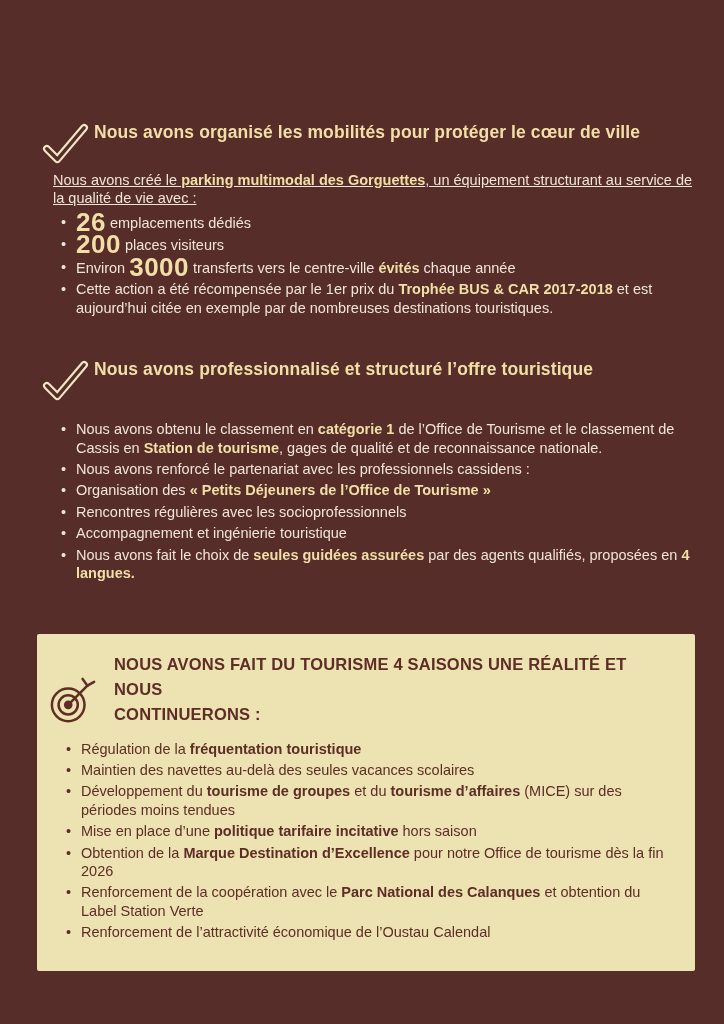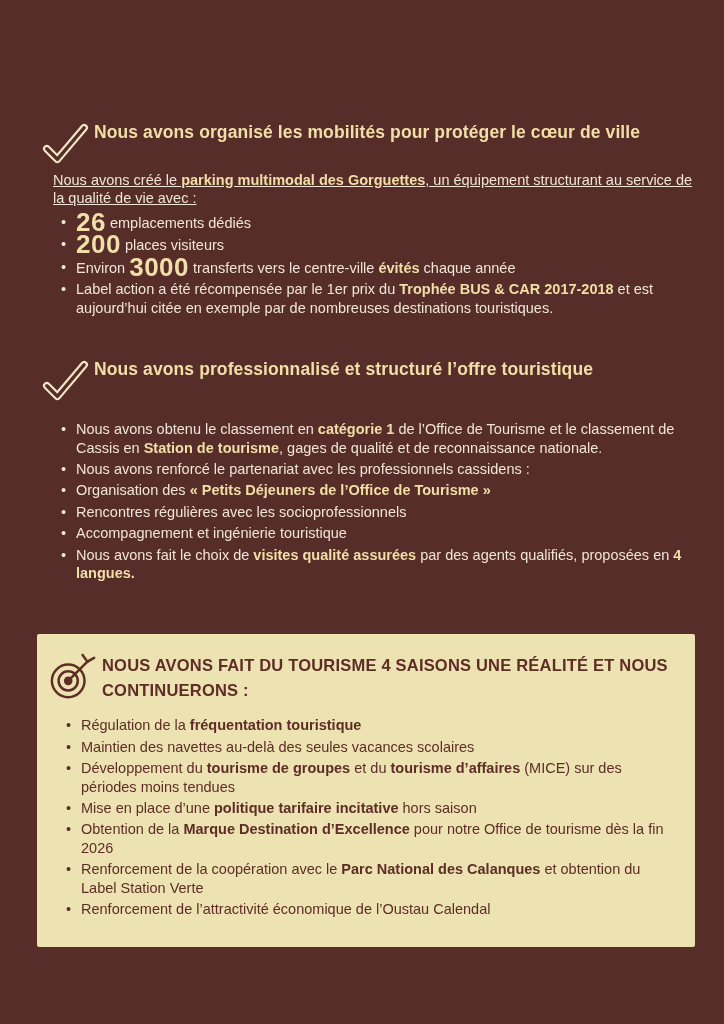--- a/index.html
+++ b/index.html
@@ -50,21 +50,21 @@
     color: var(--cream-text); font-size: 14.5px; line-height: 1.27;
   }
   ul.bullets li::before { content: "\2022"; position: absolute; left: 1px; top: 0; }
   .sec2 { margin-top: 42px; }
   .sec2 ul.bullets { margin-top: 17px; }
   .box {
     margin-top: 52px; margin-left: -3px; width: 658px;
     background: var(--box-background); border-radius: 2px;
     padding: 15px 22px 26px 12px; color: var(--box-text);
   }
-  .box-hrow { display: flex; align-items: center; gap: 5px; }
+  .box-hrow { display: flex; align-items: flex-end; gap: 17px; }
   .target { width: 48px; height: 52px; flex: 0 0 auto; margin-top: 2px; }
   .target svg { width: 48px; height: 52px; display: block; }
   .target .ring { fill: none; stroke: var(--box-text); stroke-width: 2.6; }
   .target .dot { fill: var(--box-text); }
   .target .shaft { stroke: var(--box-text); stroke-width: 2.6; stroke-linecap: round; fill: none; }
   .title-maroon {
     margin: 3px 0 0 0; font-size: 16.5px; font-weight: bold;
     color: var(--box-text); line-height: 1.5; letter-spacing: 0.2px;
   }
   .box ul.bullets { margin: 13px 0 0 16px; max-width: 600px; }
@@ -84,41 +84,41 @@
           <path class="inner" d="M7 28 L18 39 L46 6"></path>
         </svg>
       </span>
       <h2 class="gold">Nous avons organisé les mobilités pour protéger le cœur de ville</h2>
     </div>
     <p class="intro"><span class="">Nous avons créé le </span><span class="b">parking multimodal des Gorguettes</span><span class="">, un équipement structurant au service de la qualité de vie avec :</span></p>
     <ul class="bullets">
         <li><span class="num">26</span><span class=""> emplacements dédiés</span></li>
         <li><span class="num">200</span><span class=""> places visiteurs</span></li>
         <li><span class="">Environ </span><span class="num">3000</span><span class=""> transferts vers le centre-ville </span><span class="b">évités</span><span class=""> chaque année</span></li>
-        <li><span class="">Label action a été récompensée par le 1er prix du </span><span class="b">Trophée BUS &amp; CAR 2017-2018</span><span class=""> et est aujourd’hui citée en exemple par de nombreuses destinations touristiques.</span></li>
+        <li><span class="">Cette action a été récompensée par le 1er prix du </span><span class="b">Trophée BUS &amp; CAR 2017-2018</span><span class=""> et est aujourd’hui citée en exemple par de nombreuses destinations touristiques.</span></li>
       </ul>
   </section>
 
   <section class="sec2">
     <div class="hrow">
       <span class="check">
         <svg viewBox="0 0 52 46" aria-hidden="true">
           <path class="outer" d="M7 28 L18 39 L46 6"></path>
           <path class="inner" d="M7 28 L18 39 L46 6"></path>
         </svg>
       </span>
       <h2 class="gold">Nous avons professionnalisé et structuré l’offre touristique</h2>
     </div>
     <ul class="bullets">
         <li><span class="">Nous avons obtenu le classement en </span><span class="b">catégorie 1</span><span class=""> de l’Office de Tourisme et le classement de Cassis en </span><span class="b">Station de tourisme</span><span class="">, gages de qualité et de reconnaissance nationale.</span></li>
         <li><span class="">Nous avons renforcé le partenariat avec les professionnels cassidens :</span></li>
         <li><span class="">Organisation des </span><span class="b">« Petits Déjeuners de l’Office de Tourisme »</span></li>
         <li><span class="">Rencontres régulières avec les socioprofessionnels</span></li>
         <li><span class="">Accompagnement et ingénierie touristique</span></li>
-        <li><span class="">Nous avons fait le choix de </span><span class="b">visites qualité assurées</span><span class=""> par des agents qualifiés, proposées en </span><span class="b">4 langues.</span></li>
+        <li><span class="">Nous avons fait le choix de </span><span class="b">seules guidées assurées</span><span class=""> par des agents qualifiés, proposées en </span><span class="b">4 langues.</span></li>
       </ul>
   </section>
 
   <div class="box">
     <div class="box-hrow">
       <span class="target">
         <svg viewBox="0 0 50 52" aria-hidden="true">
           <circle class="ring" cx="20" cy="30" r="17"></circle>
           <circle class="ring" cx="20" cy="30" r="10"></circle>
           <circle class="dot" cx="20" cy="30" r="4.5"></circle>

